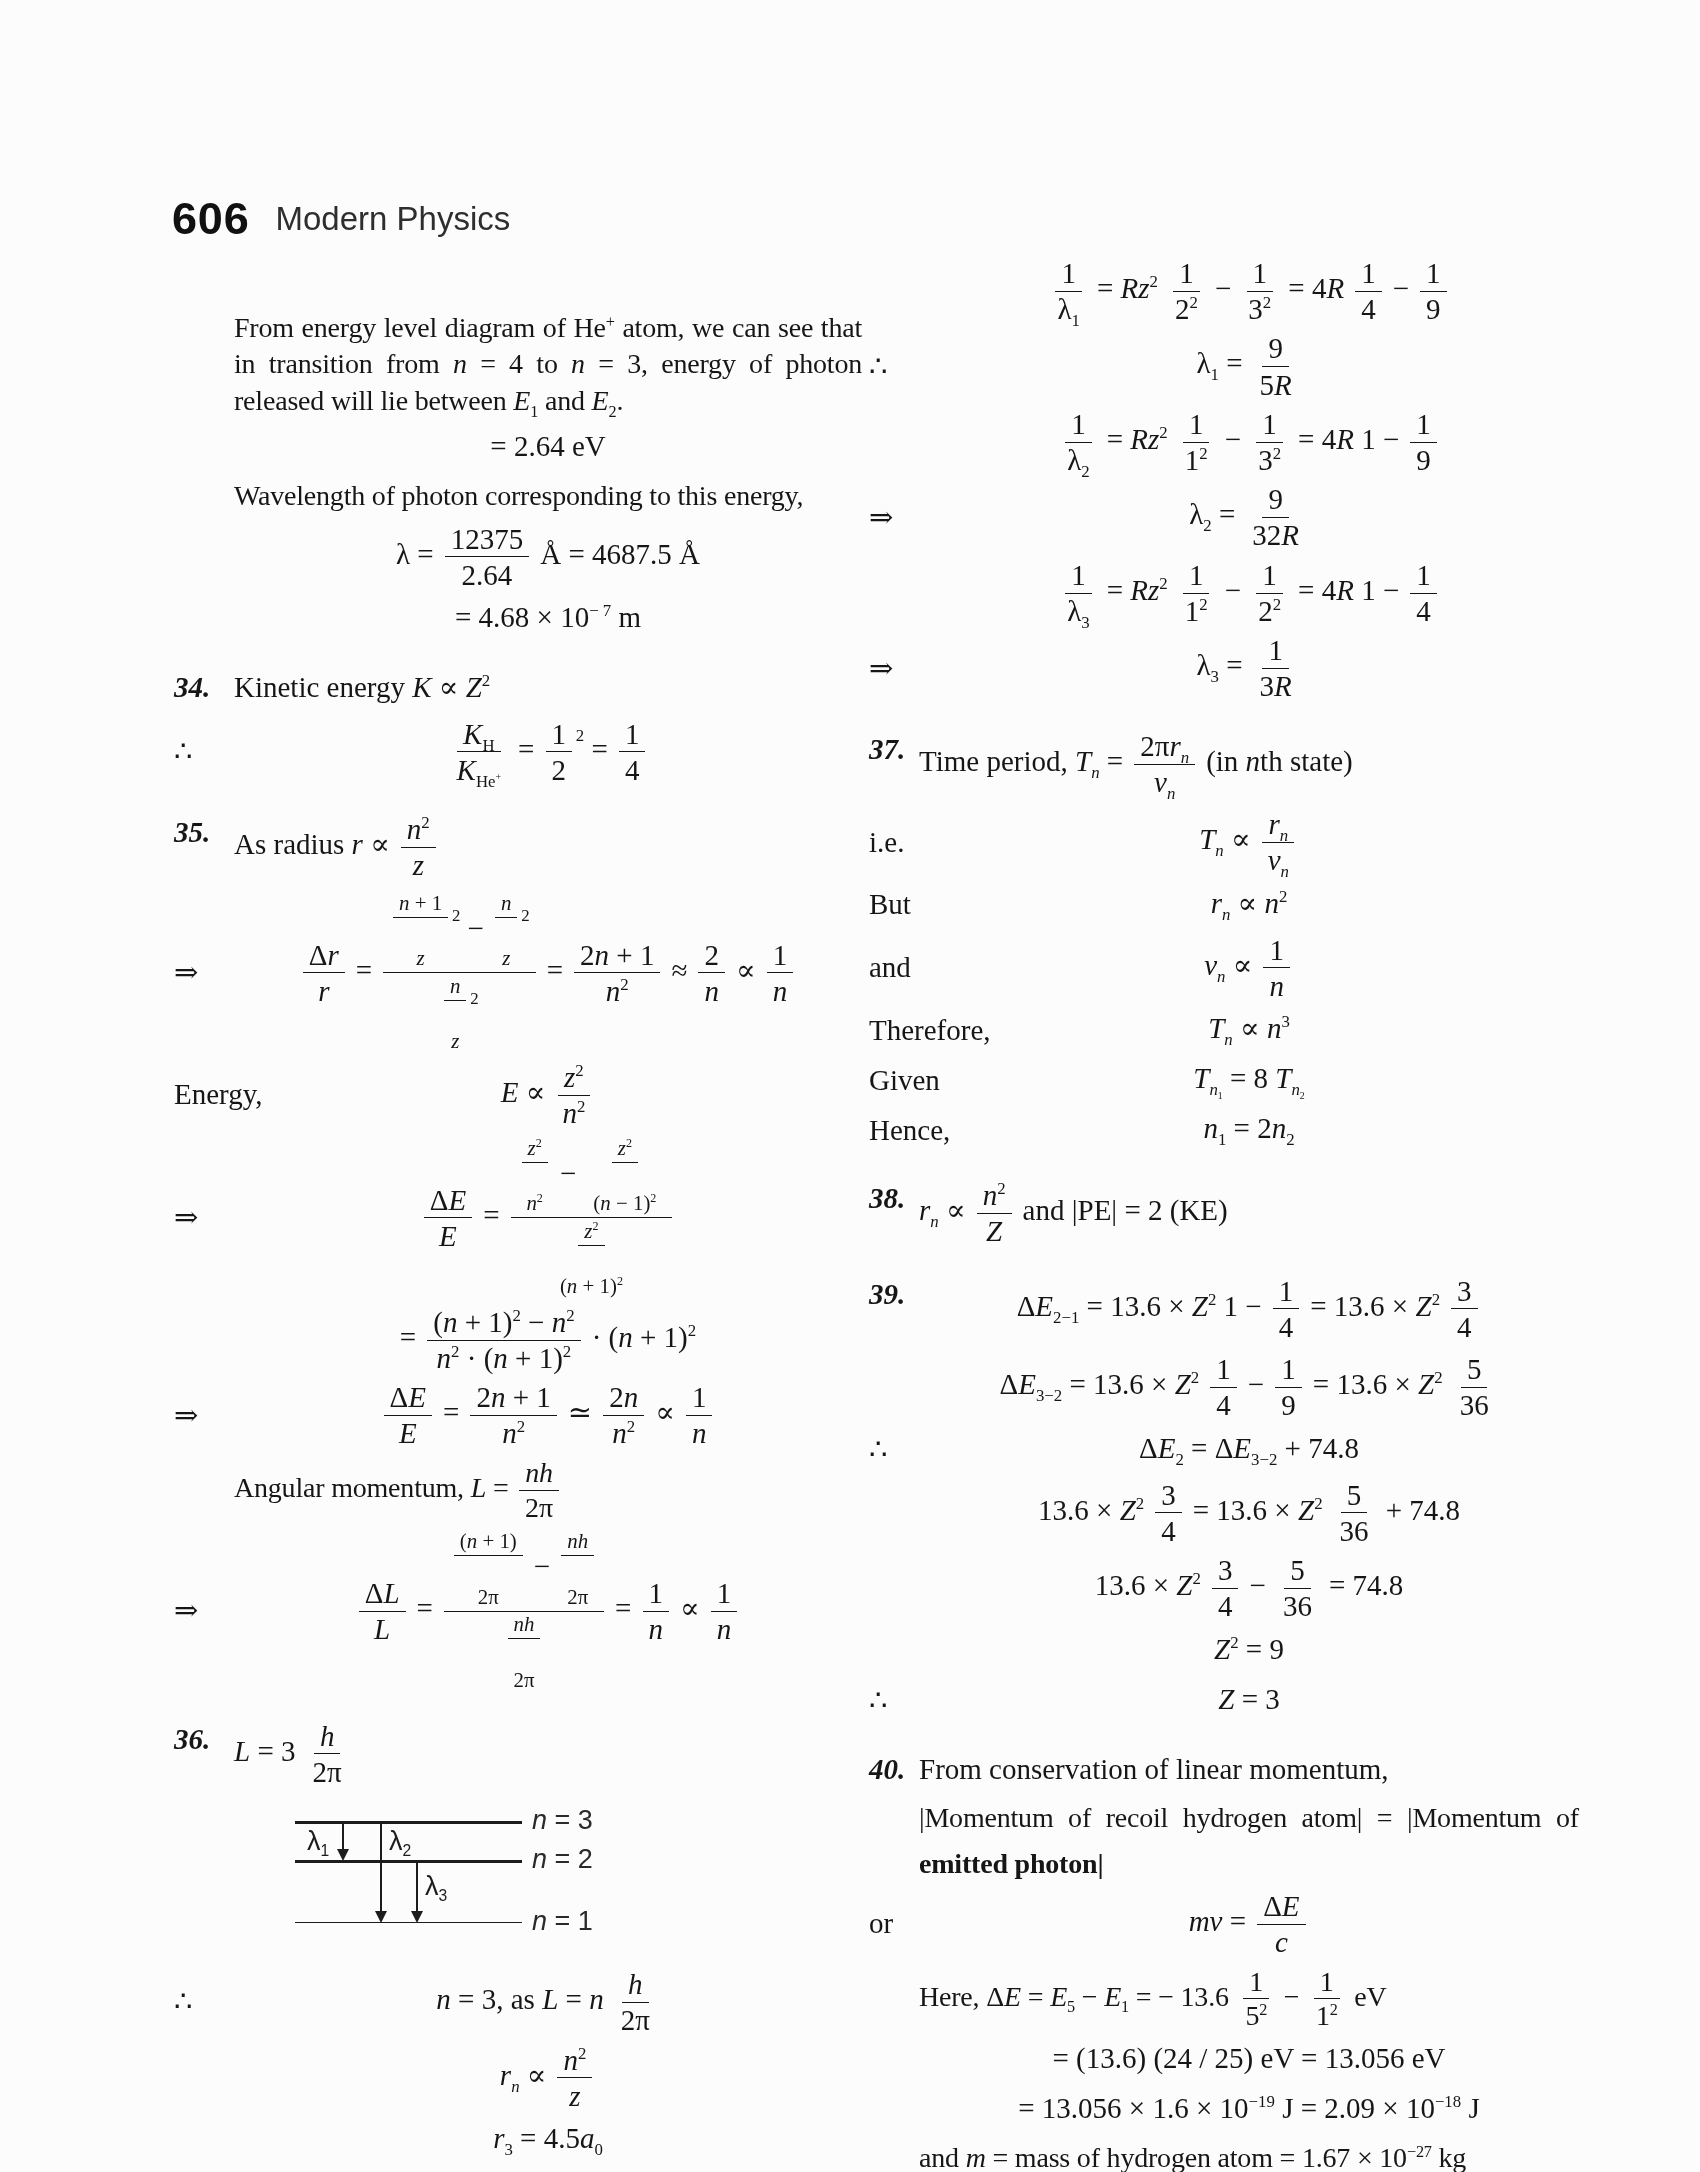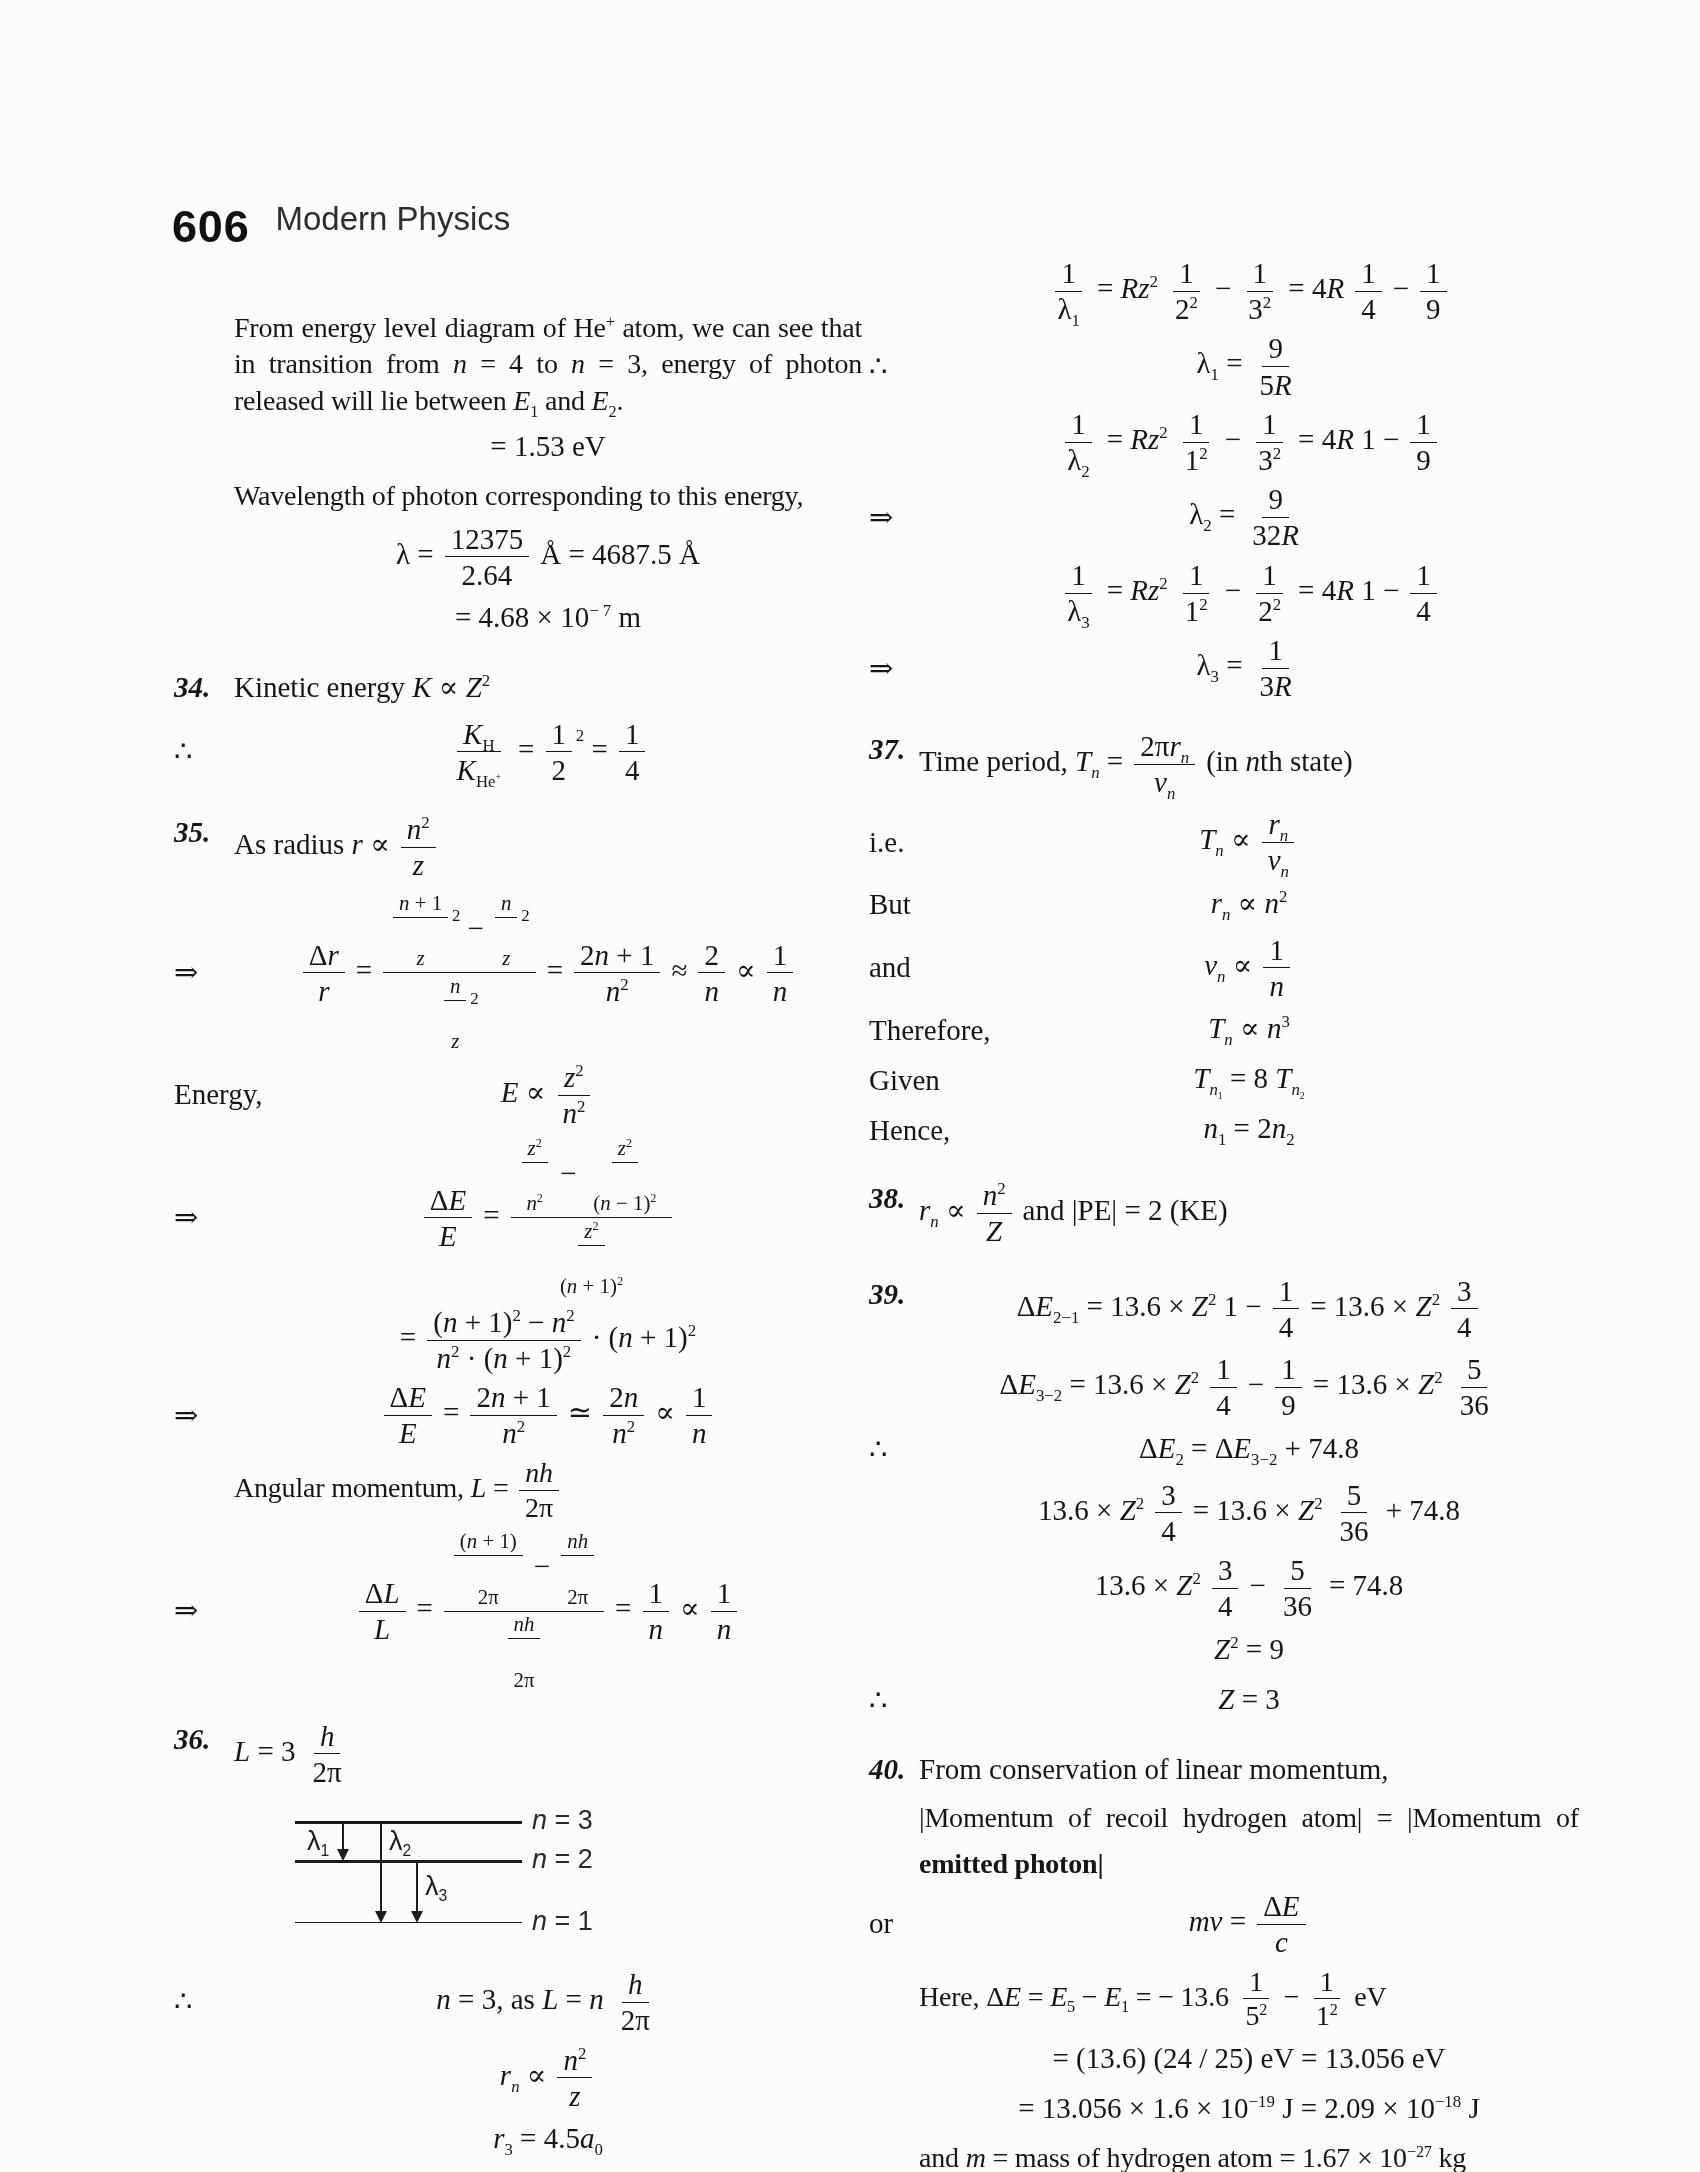--- a/index.html
+++ b/index.html
@@ -2,22 +2,22 @@
 <html style="font-size:12px"><head>
 <meta charset="utf-8">
 <style>
   html,body{margin:0;padding:0;background:#e9e9e9;}
   .page{
     position:relative;width:1700px;height:2172px;background:#fcfcfc;
     color:#161616;font-family:"Liberation Serif","DejaVu Serif",serif;
     font-size:29px;line-height:1.3;overflow:hidden;
   }
   
-  .hdr{position:absolute;left:172px;top:190px;display:flex;align-items:flex-start;gap:26px;
-       font-family:"Liberation Sans","DejaVu Sans",sans-serif;margin-top:8px;}
+  .hdr{position:absolute;left:172px;top:190px;display:flex;align-items:center;gap:26px;
+       font-family:"Liberation Sans","DejaVu Sans",sans-serif;}
   .hdr .pgnum{font-size:45px;font-weight:700;letter-spacing:0.8px;color:#111;}
   .hdr .ttl{font-size:33px;font-weight:400;color:#2e2e2e;}
   
   .col{position:absolute;}
   .col-left{left:174px;top:301px;width:688px;}
   .col-right{left:869px;top:249px;width:710px;}
   .block{position:relative;padding-left:60px;}
   .col-right .block{padding-left:50px;}
   
   .p{margin:9px 0;text-align:justify;font-size:28px;letter-spacing:-0.2px;}
@@ -58,21 +58,21 @@
 
 <div class="page">
   <div class="hdr">
     <span class="pgnum">606</span>
     <span class="ttl">Modern Physics</span>
   </div>
   <div class="col col-left">
       <div class="block p">From energy level diagram of He<sup>+</sup> atom, we can see that in transition from <i>n</i> = 4 to <i>n</i> = 3, energy of photon released will lie between <i>E</i><sub>1</sub> and <i>E</i><sub>2</sub>.</div>
       <div class="block eq">
         <span class="lbl"></span>
-        <span class="m">= 1.53 eV</span>
+        <span class="m">= 2.64 eV</span>
       </div>
       <div class="block p">Wavelength of photon corresponding to this energy,</div>
       <div class="block eq">
         <span class="lbl"></span>
         <span class="m">λ = <span class="frac">
             <span class="fn">12375</span>
             <span class="fd">2.64</span>
           </span> Å = 4687.5 Å</span>
       </div>
       <div class="block eq">

